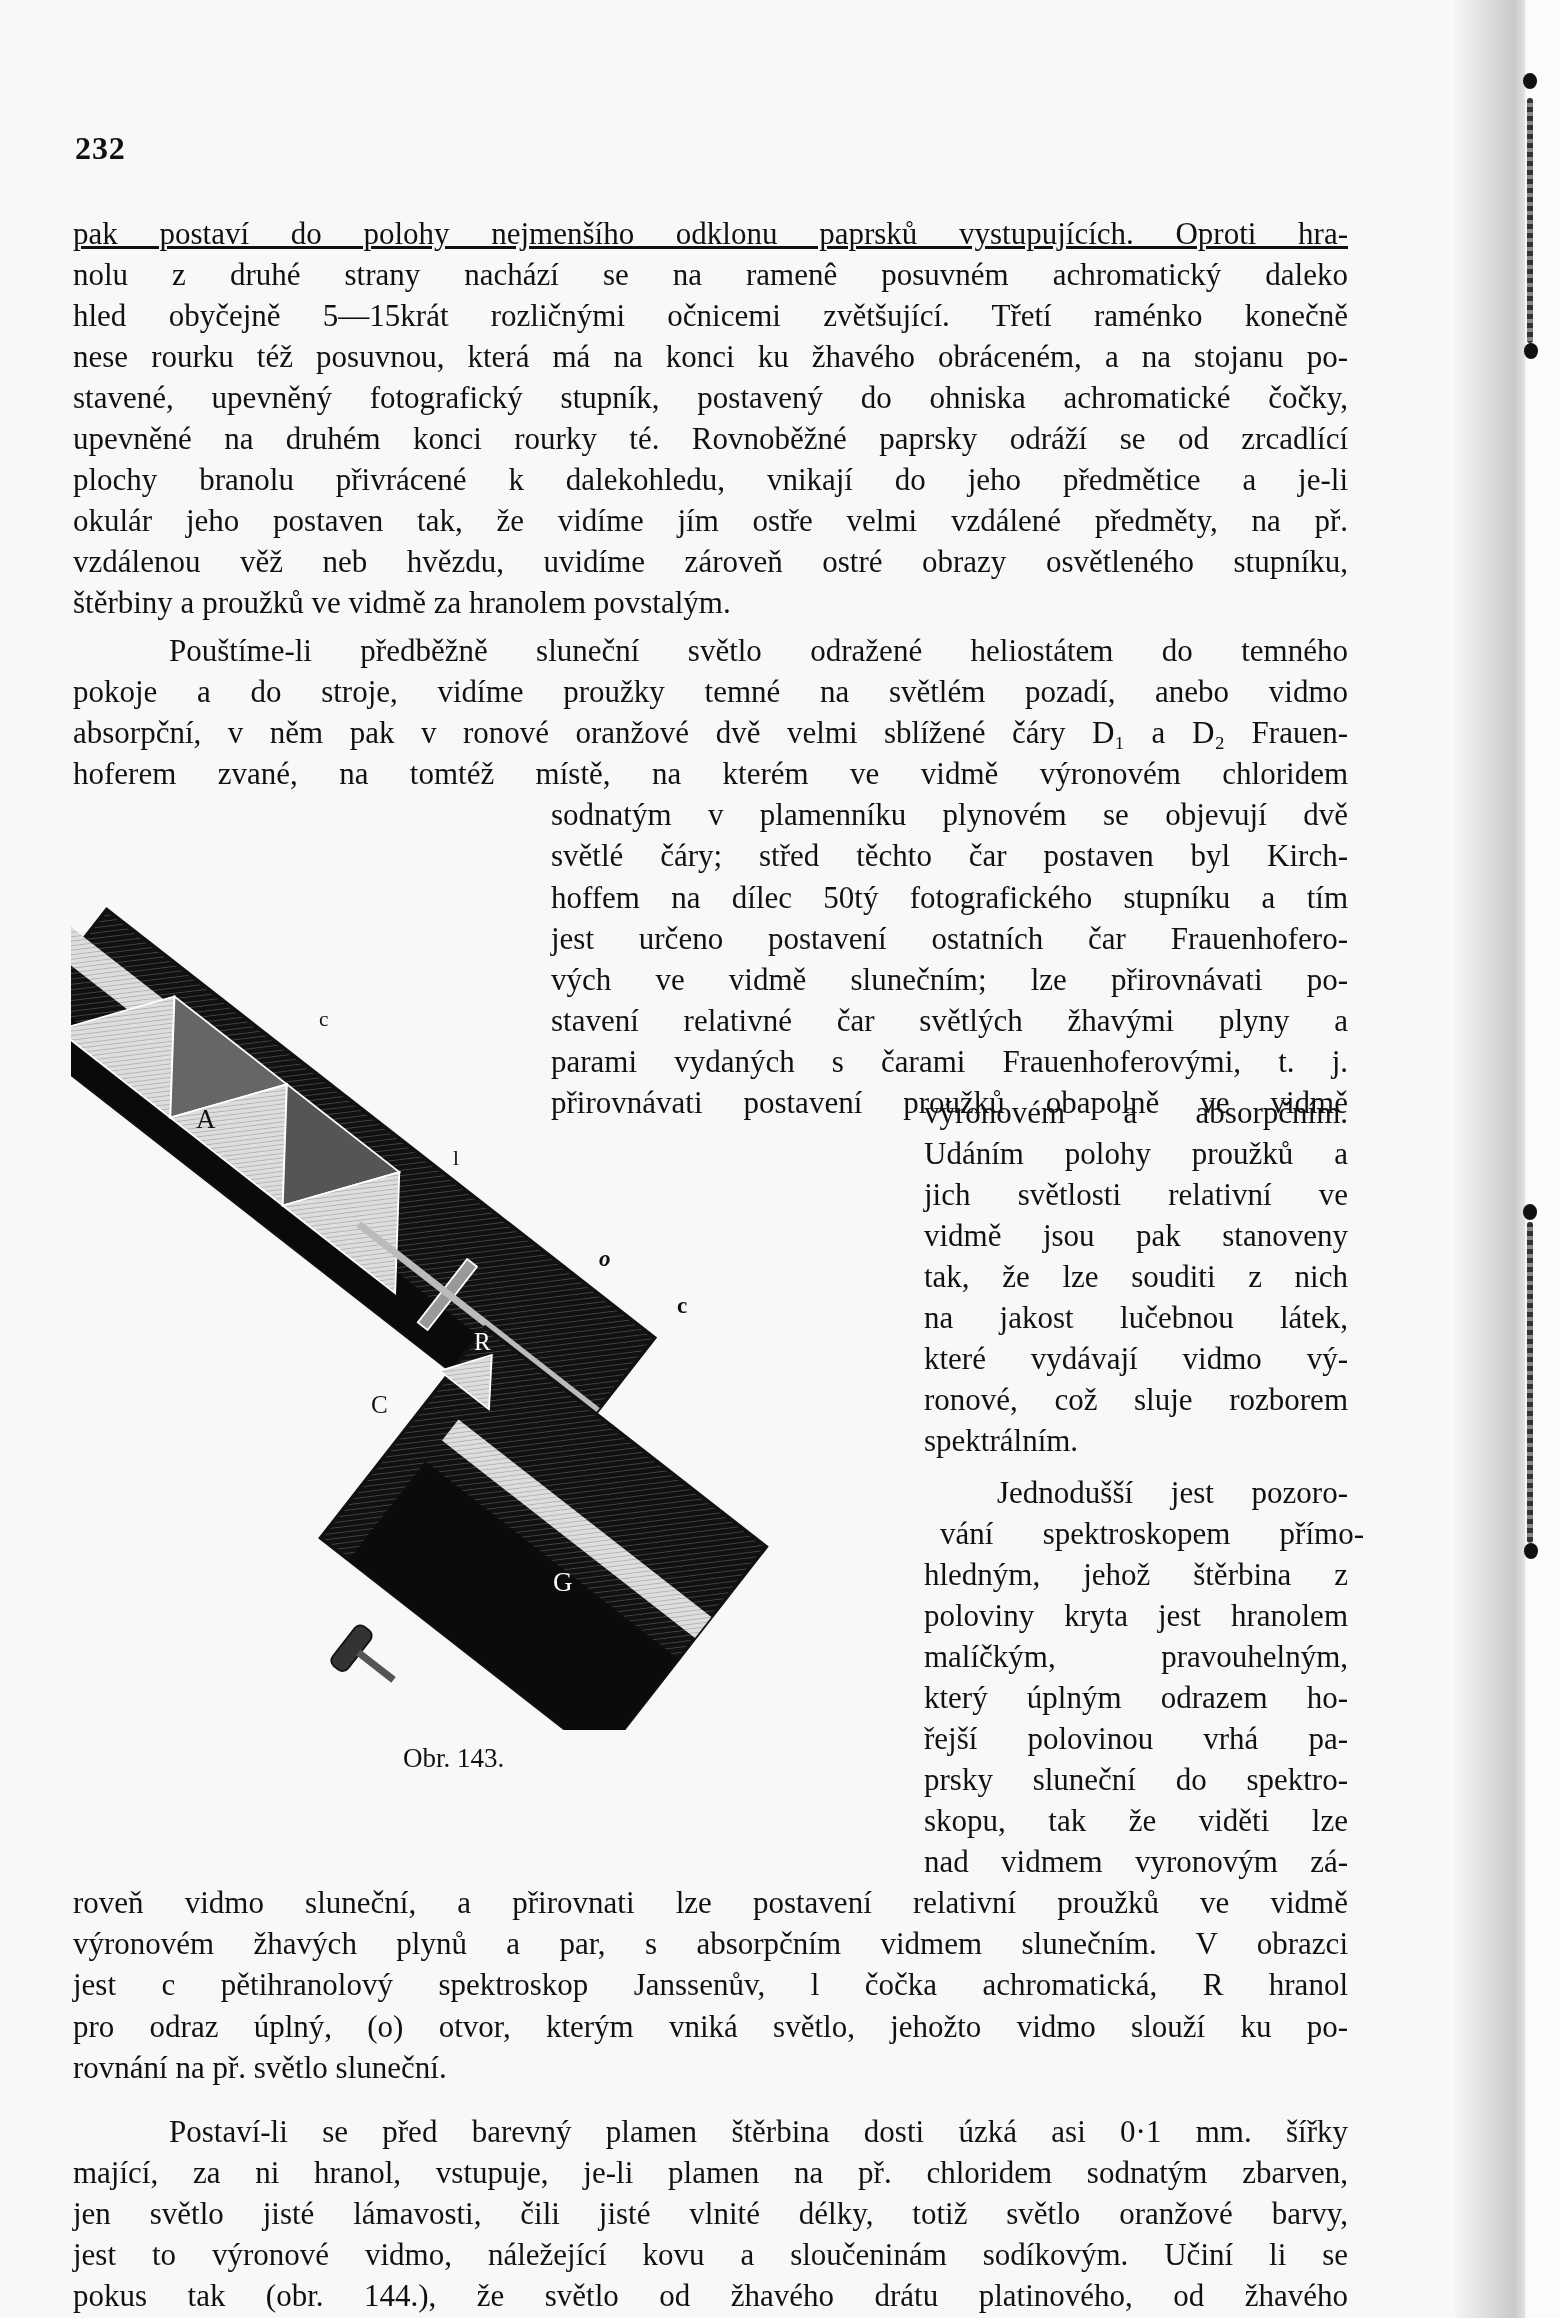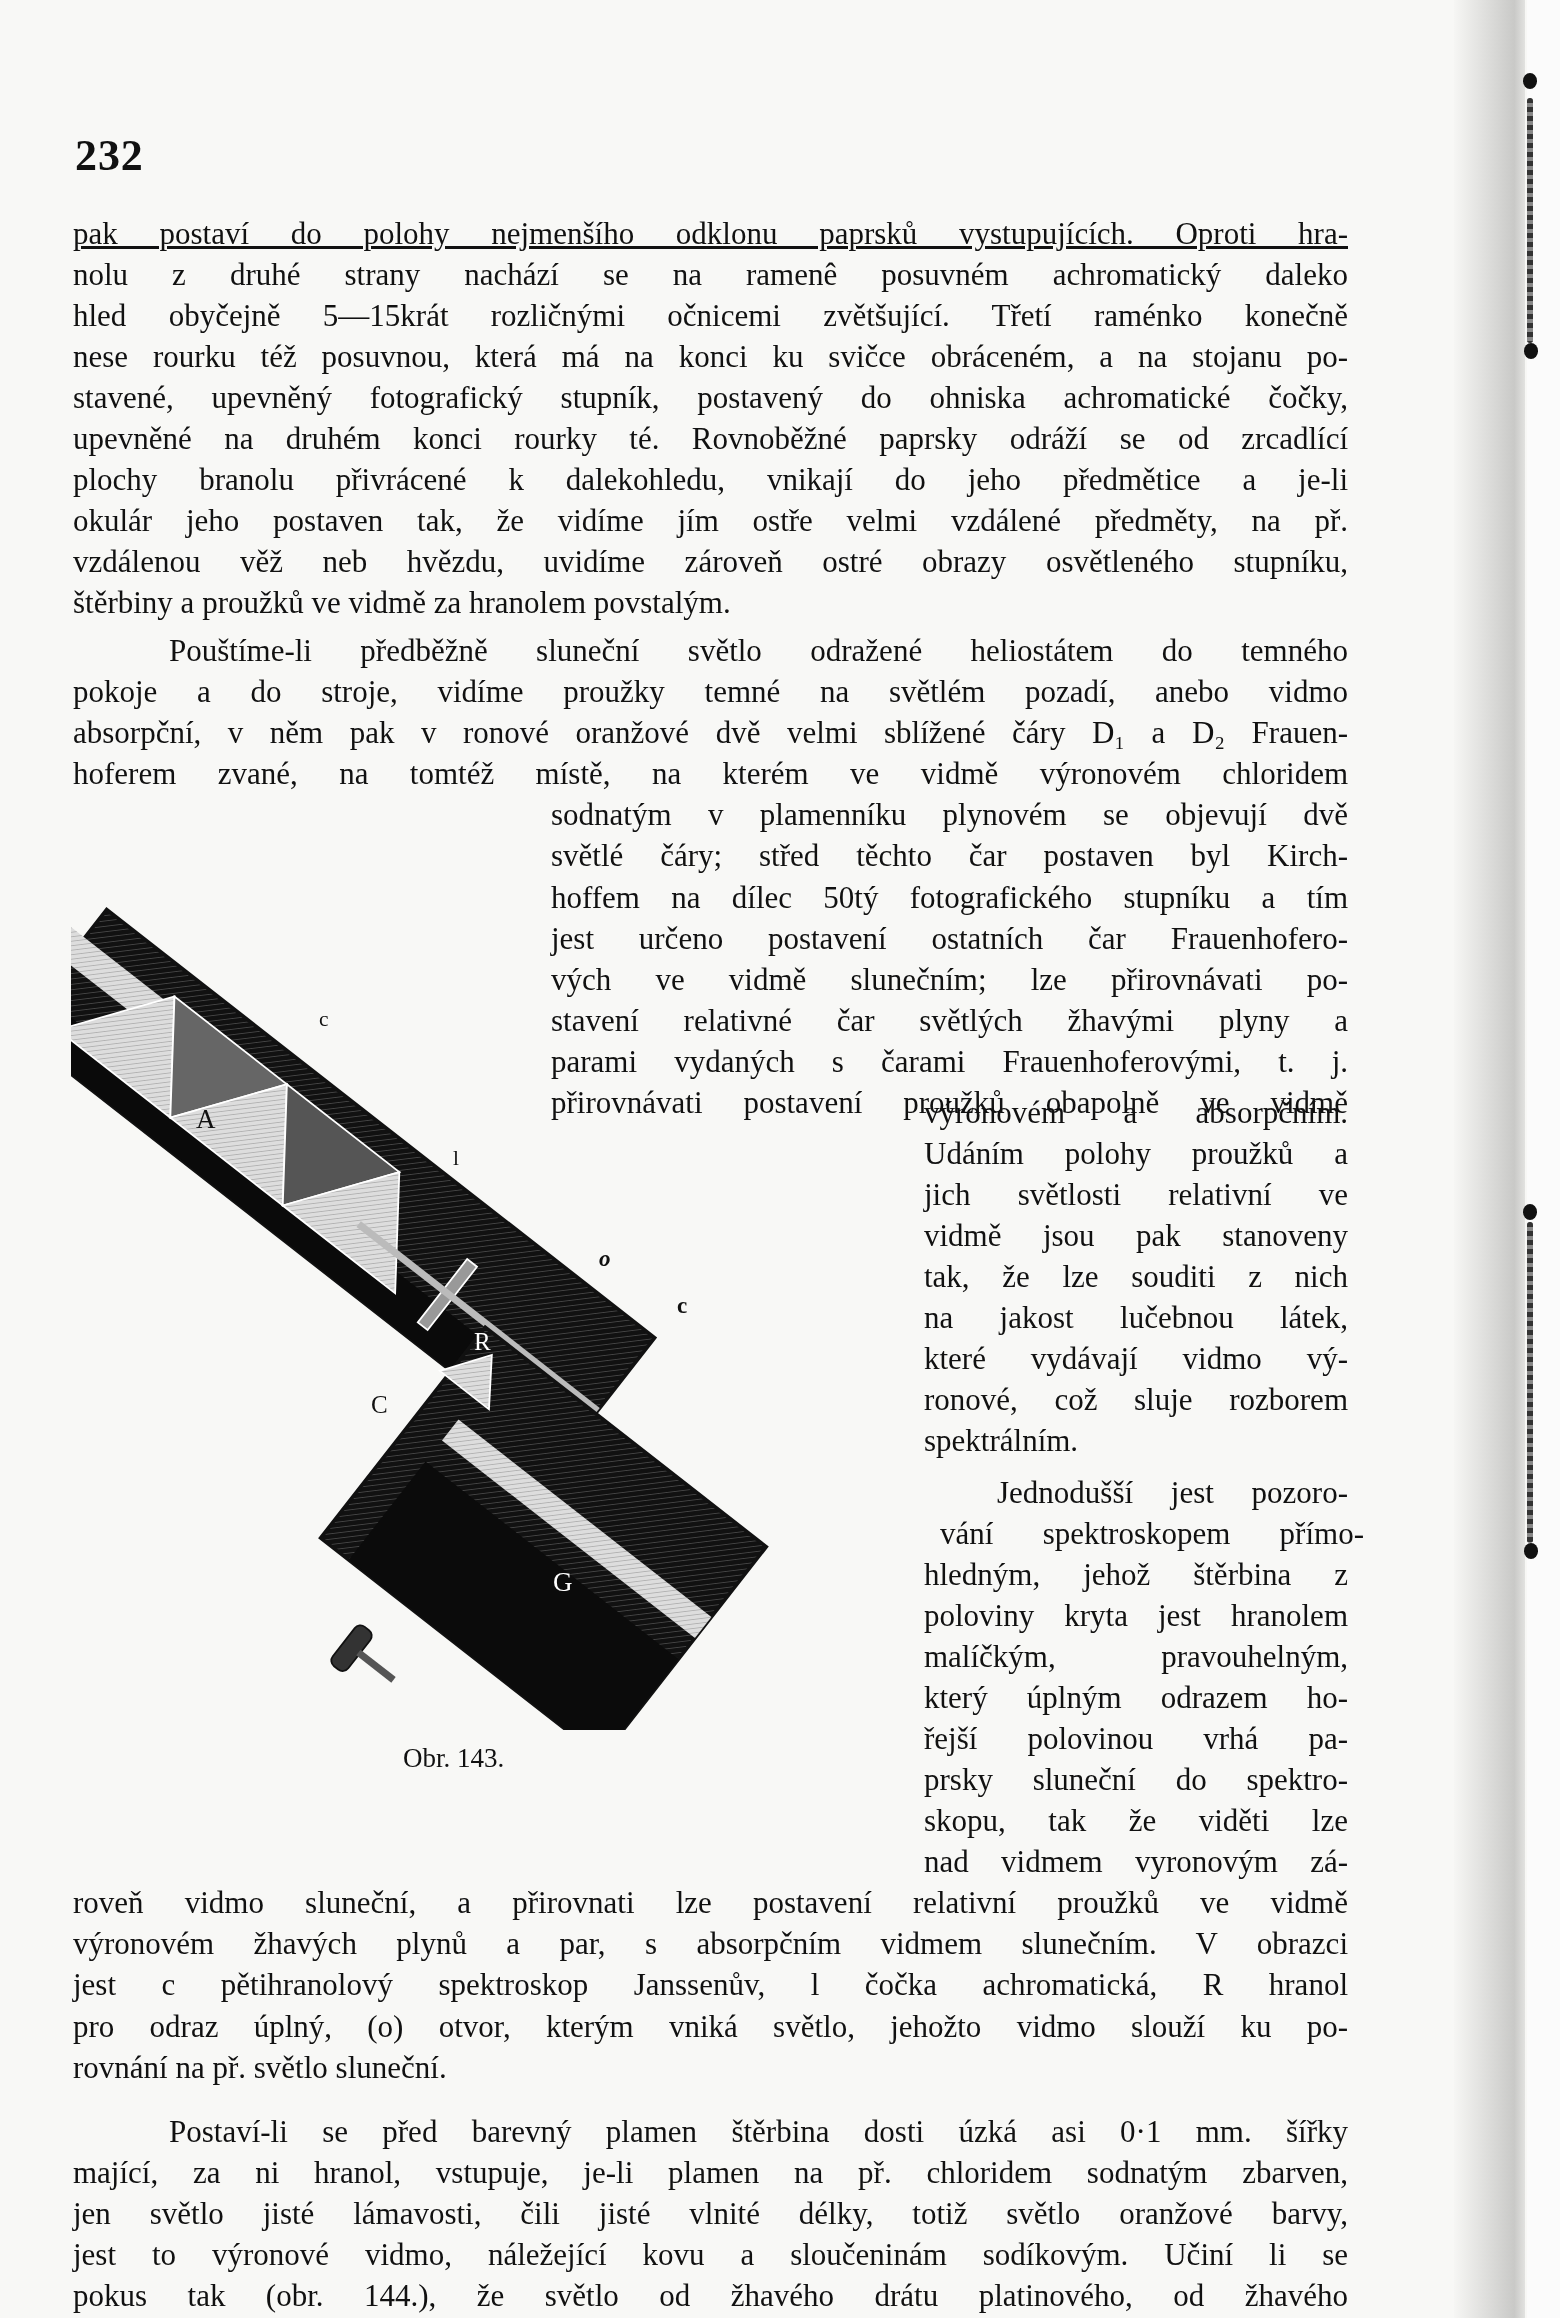--- a/index.html
+++ b/index.html
@@ -23,21 +23,21 @@
   }
   .string {
     position: absolute; width: 6.2px; border-radius: 2.7px;
     background: repeating-linear-gradient(to bottom, #333 0 5.4px, #888 5.4px 9px);
   }
   .knot {
     position: absolute; width: 14.3px; height: 16px; border-radius: 50%;
     background: #111;
   }
   .page-number {
-    position: absolute; left: 75px; top: 130px; font-size: 44px;
+    position: absolute; left: 75px; top: 130px; font-size: 32px;
     font-weight: bold; letter-spacing: 0.9px;
   }
   .line {
     position: absolute; white-space: nowrap; font-size: 31px; line-height: 39px;
     text-align: justify; text-align-last: justify;
   }
   .line.last { text-align-last: left; }
   .caption {
     position: absolute; left: 403px; top: 1743px; font-size: 27px;
   }
@@ -60,21 +60,21 @@
 <div class="knot" style="left:1523px;top:1204px;"></div>
 <div class="string" style="left:1527px;top:1222px;height:321px;"></div>
 <div class="knot" style="left:1524px;top:1543px;"></div>
 
 <div class="page-number">232</div>
 
 <div>
   <div class="line" style="left:73px;top:214px;width:1275px;text-decoration:underline;">pak postaví do polohy nejmenšího odklonu paprsků vystupujících. Oproti hra-</div>
   <div class="line" style="left:73px;top:255px;width:1275px;">nolu z druhé strany nachází se na ramenê posuvném achromatický daleko</div>
   <div class="line" style="left:73px;top:296px;width:1275px;">hled obyčejně 5—15krát rozličnými očnicemi zvětšující. Třetí raménko konečně</div>
-  <div class="line" style="left:73px;top:337px;width:1275px;">nese rourku též posuvnou, která má na konci ku svičce obráceném, a na stojanu po-</div>
+  <div class="line" style="left:73px;top:337px;width:1275px;">nese rourku též posuvnou, která má na konci ku žhavého obráceném, a na stojanu po-</div>
   <div class="line" style="left:73px;top:378px;width:1275px;">stavené, upevněný fotografický stupník, postavený do ohniska achromatické čočky,</div>
   <div class="line" style="left:73px;top:419px;width:1275px;">upevněné na druhém konci rourky té. Rovnoběžné paprsky odráží se od zrcadlící</div>
   <div class="line" style="left:73px;top:460px;width:1275px;">plochy branolu přivrácené k dalekohledu, vnikají do jeho předmětice a je-li</div>
   <div class="line" style="left:73px;top:501px;width:1275px;">okulár jeho postaven tak, že vidíme jím ostře velmi vzdálené předměty, na př.</div>
   <div class="line" style="left:73px;top:542px;width:1275px;">vzdálenou věž neb hvězdu, uvidíme zároveň ostré obrazy osvětleného stupníku,</div>
   <div class="line last" style="left:73px;top:583px;">štěrbiny a proužků ve vidmě za hranolem povstalým.</div>
 </div>
 
 <div>
   <div class="line" style="left:169px;top:631px;width:1179px;">Pouštíme-li předběžně sluneční světlo odražené heliostátem do temného</div>

